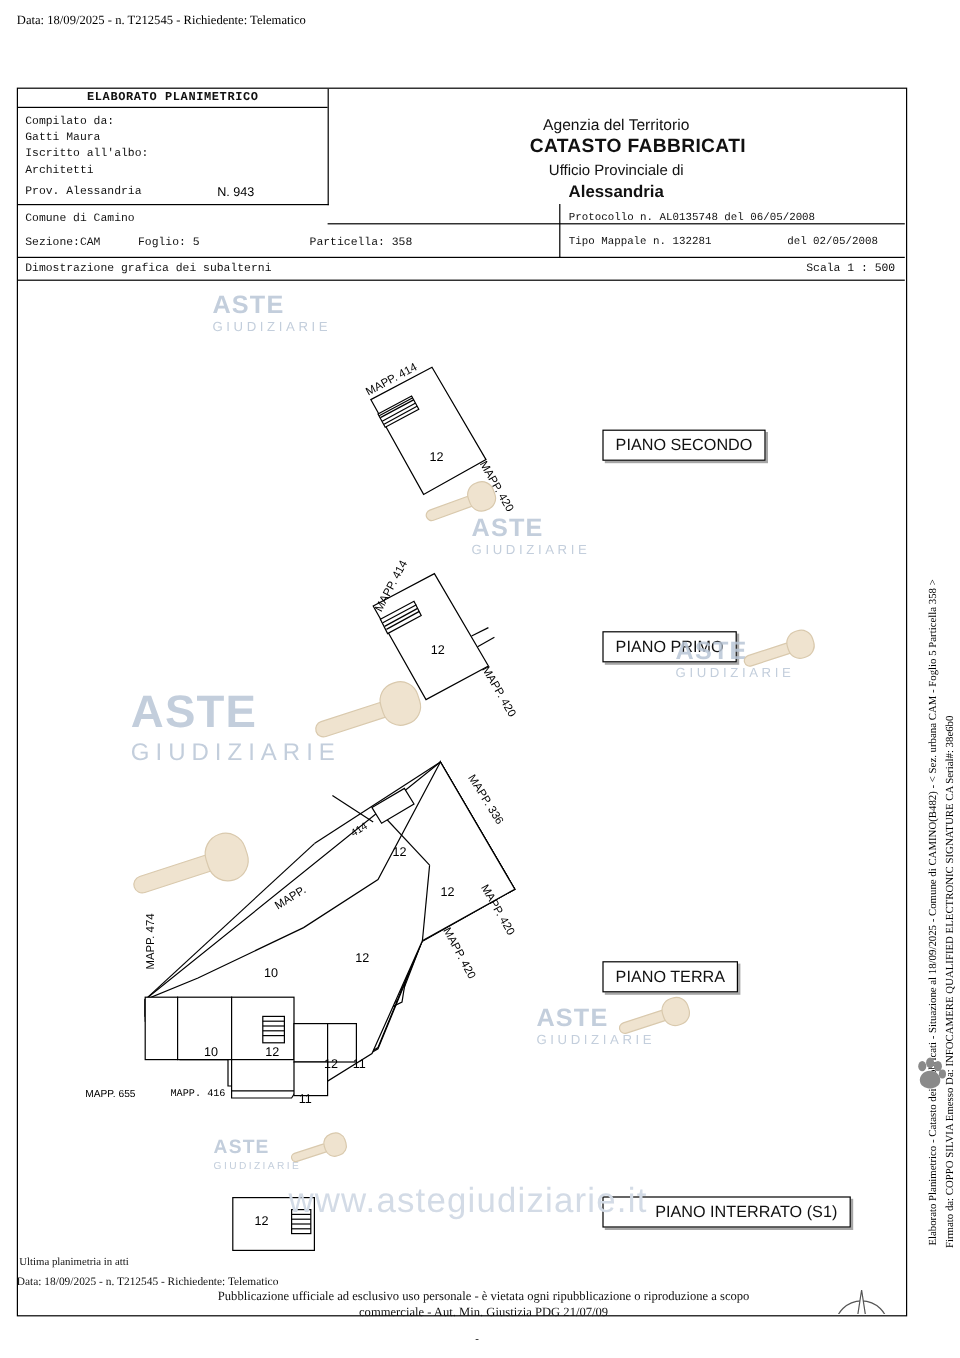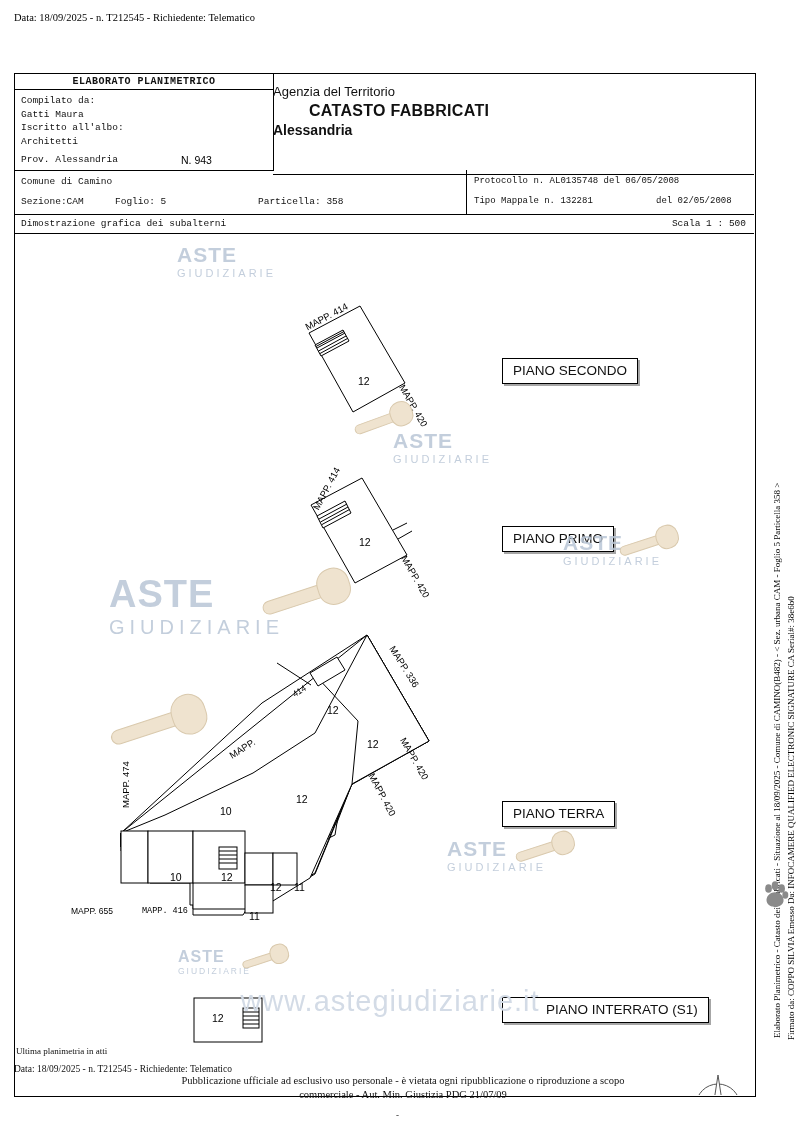--- a/index.html
+++ b/index.html
@@ -40,23 +40,23 @@
     font-family:"Liberation Mono",monospace;font-size:9.5px;line-height:13.5px;
     padding:4px 6px 0 6px;
   }
   .box-elab .provline{
     font-family:"Liberation Mono",monospace;font-size:9.5px;
     position:absolute;left:6px;bottom:5px;width:246px;
   }
   .box-elab .provline .num{position:absolute;left:160px;top:0;}
 
   .agency{
-    position:absolute;left:258px;top:4px;width:481px;height:96px;
+    position:absolute;left:258px;top:16px;width:481px;height:96px;
     border-bottom:1px solid #000;
-    text-align:left;
+    text-align:center;
     font-family:"Liberation Sans", sans-serif;
   }
   .agency .a1{font-size:13px;margin-top:6px;}
   .agency .a2{font-size:16px;font-weight:bold;margin-top:3px;letter-spacing:.3px;padding-left:36px;}
   .agency .a3{font-size:12.5px;margin-top:3px;}
   .agency .a4{font-size:14px;font-weight:bold;margin-top:2px;}
 
   .box-comune{
     position:absolute;left:0px;top:96px;width:451px;height:44px;
     border-right:1px solid #000;border-bottom:1px solid #000;
@@ -177,20 +177,21 @@
       </div>
       <div class="provline">
         <span>Prov. Alessandria</span>
         <span class="num">N.   943</span>
       </div>
     </div>
 
     <div class="agency">
       <div class="a1">Agenzia del Territorio</div>
       <div class="a2">CATASTO FABBRICATI</div>
+      <div class="a3">Ufficio Provinciale di</div>
       <div class="a4">Alessandria</div>
     </div>
 
     <div class="box-comune">
       <div class="r1">Comune di Camino</div>
       <div class="r2">Sezione:CAM</div>
       <div class="foglio">Foglio: 5</div>
       <div class="particella">Particella: 358</div>
     </div>
 

